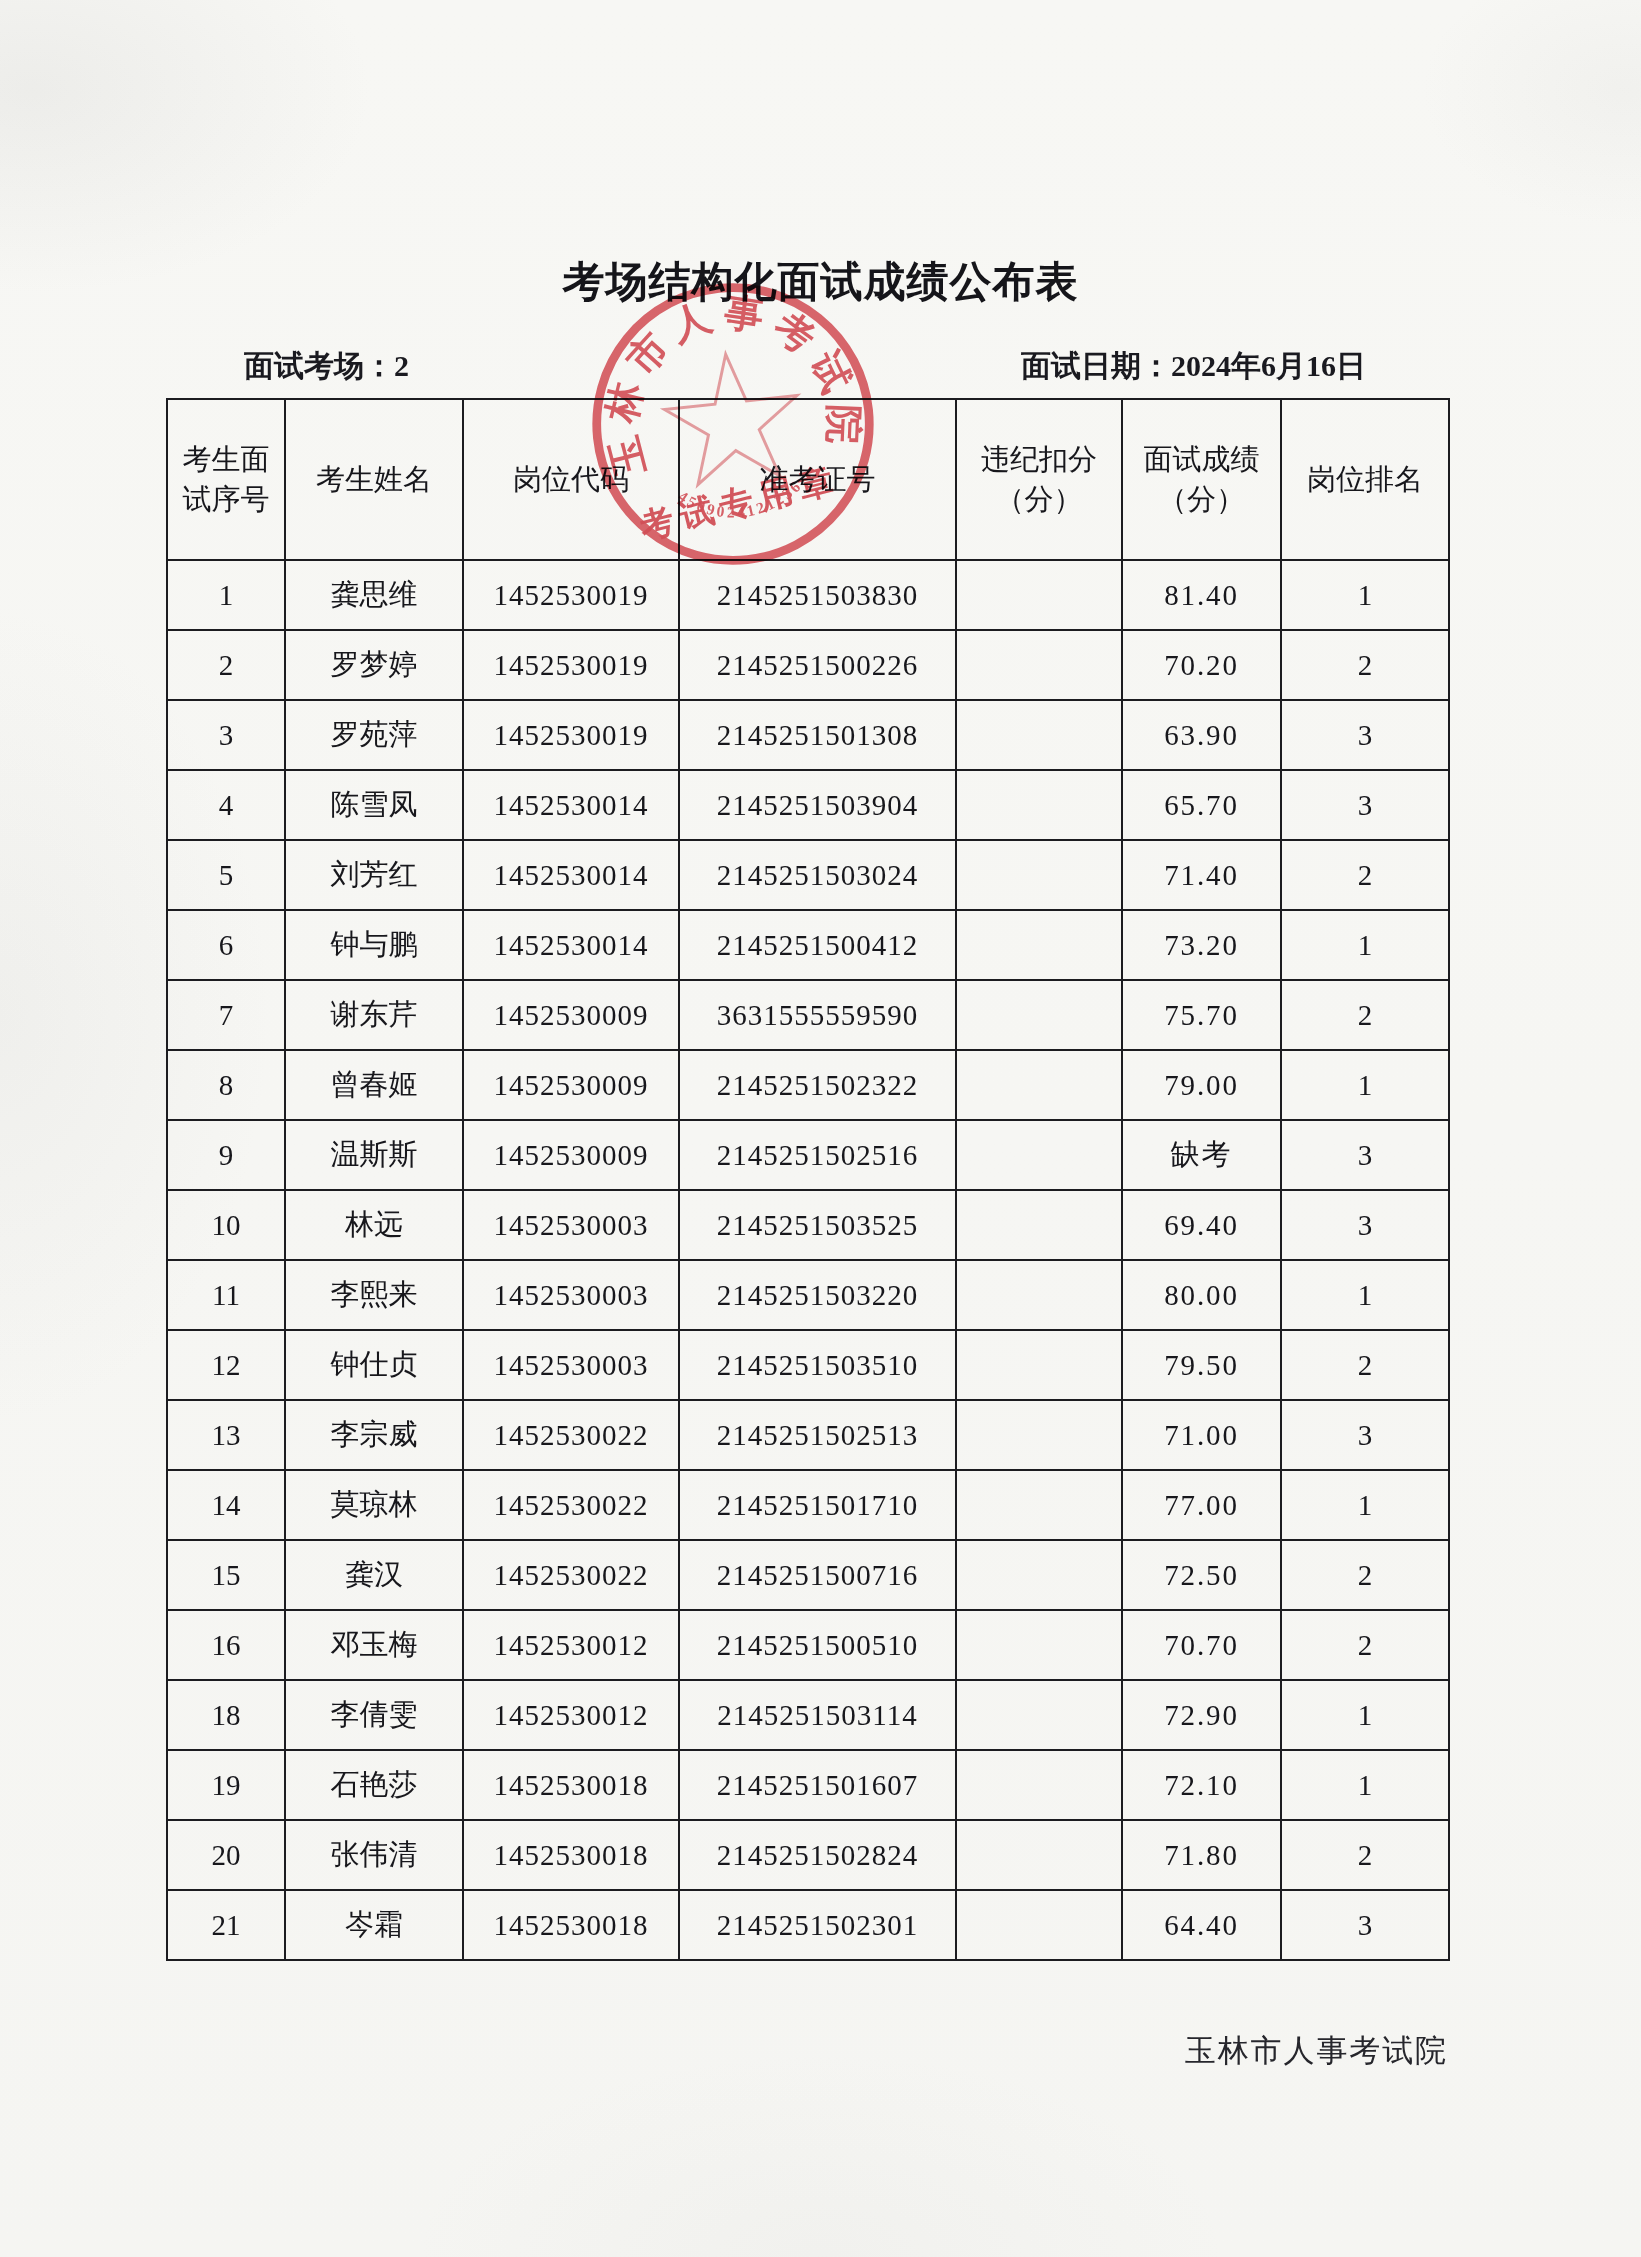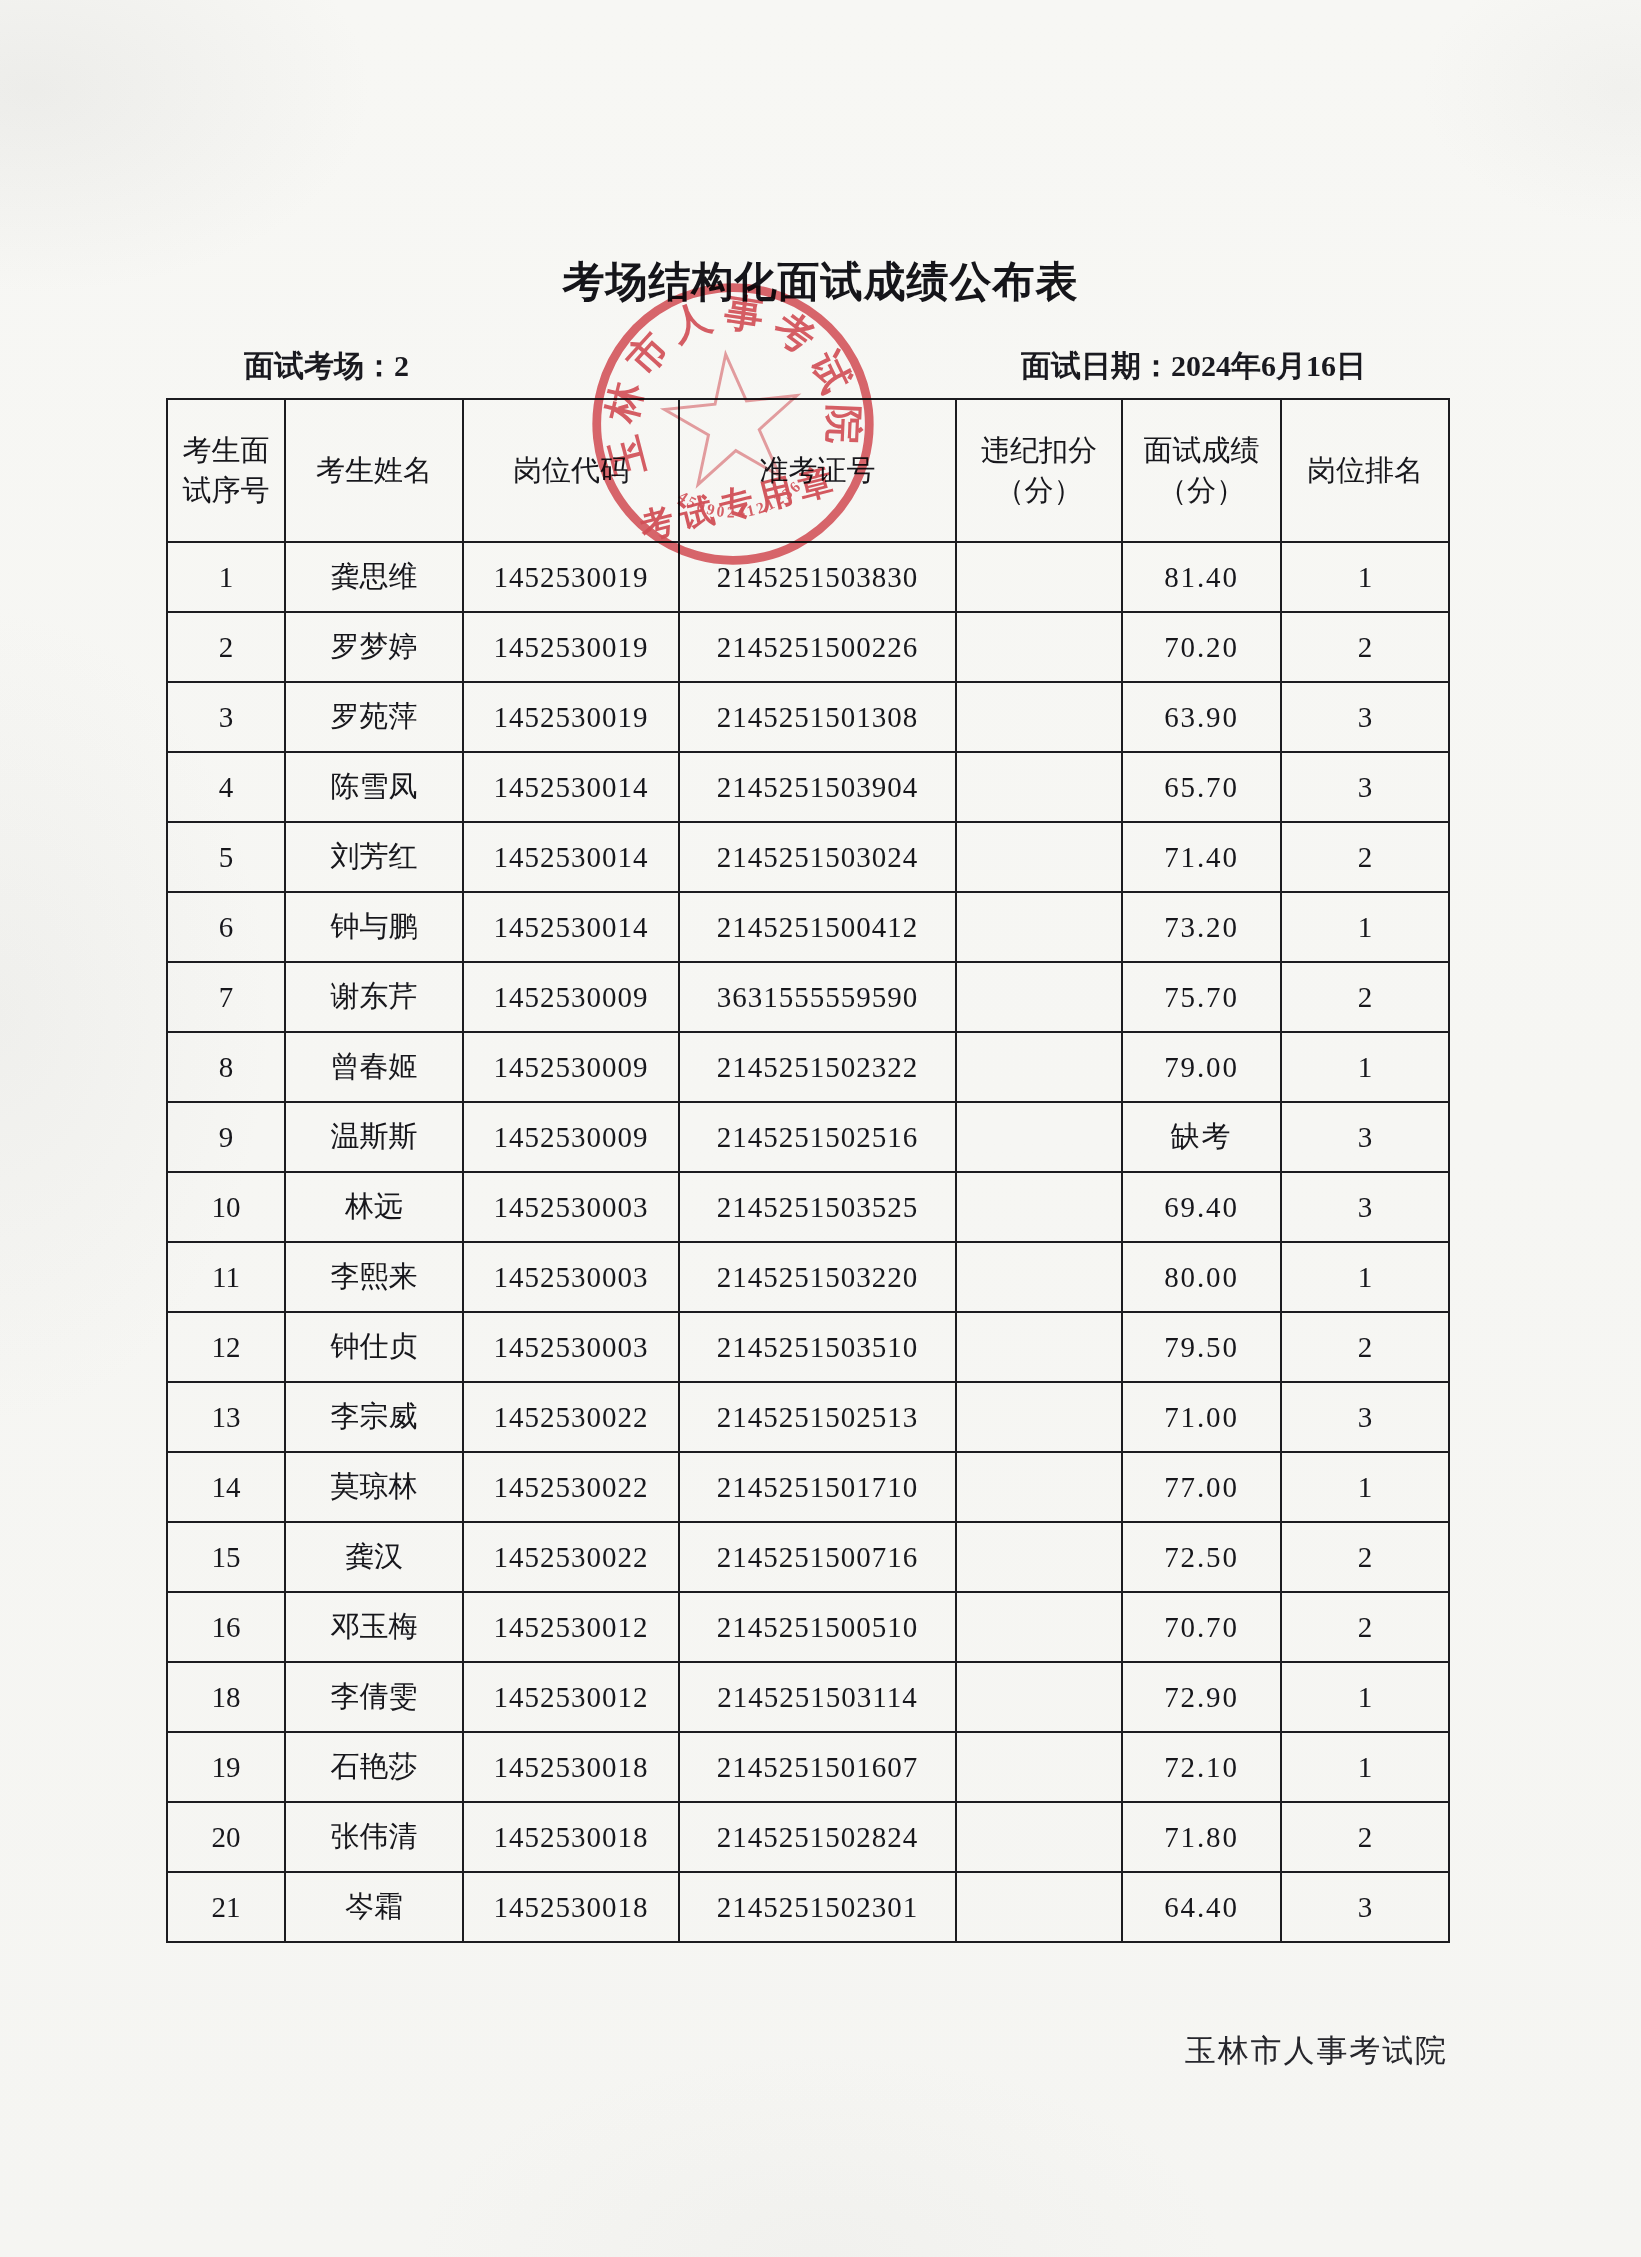--- a/index.html
+++ b/index.html
@@ -37,21 +37,21 @@
     width:1282px;
     background:transparent;
   }
   table.results td,table.results th{
     border:2.9px solid #1c1c20;
     text-align:center;vertical-align:middle;
     font-weight:400;padding:0;
     font-size:29px;color:#17171c;
     overflow:hidden;
   }
-  table.results thead tr{height:143px;}
+  table.results thead tr{height:161px;}
   table.results tbody tr{height:70px;}
   th .hline{line-height:1.35;font-size:29px;}
   th .hline:empty{display:none;}
   .c-ticket,.c-code{letter-spacing:1px;}
   .c-score{letter-spacing:1.9px;margin-top:24px;}
   
   .stamp{
     position:absolute;left:587px;top:278px;width:292px;height:292px;
     transform:rotate(-6deg);
     mix-blend-mode:multiply;

